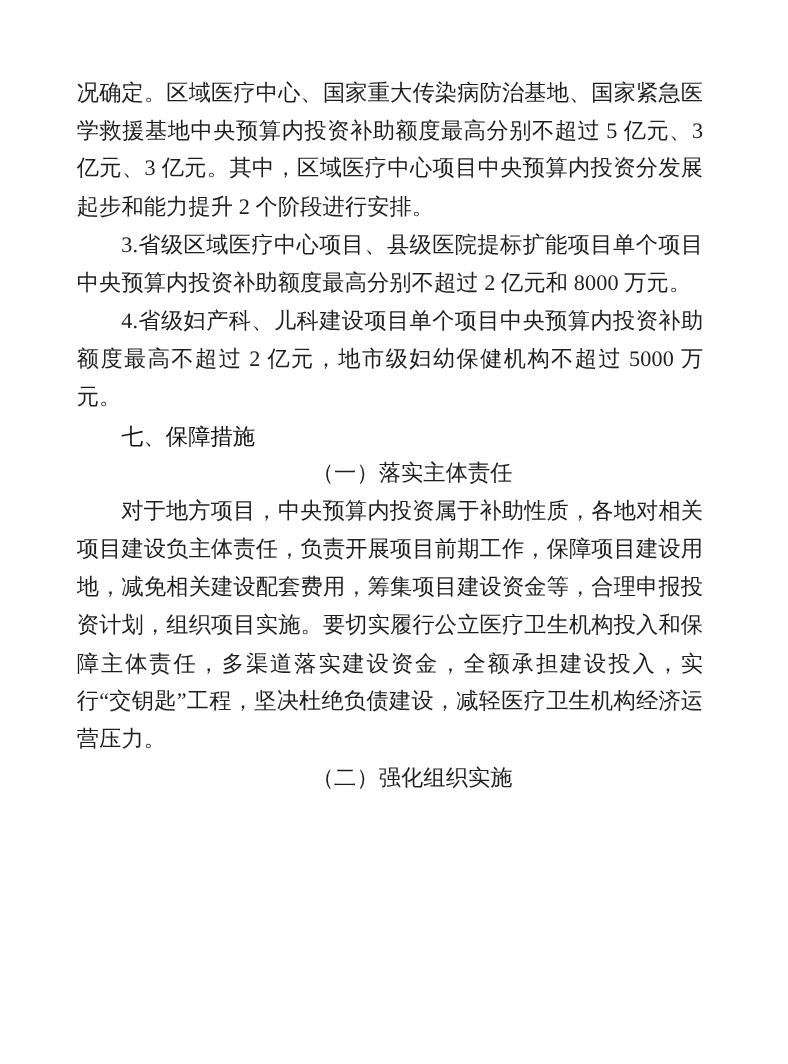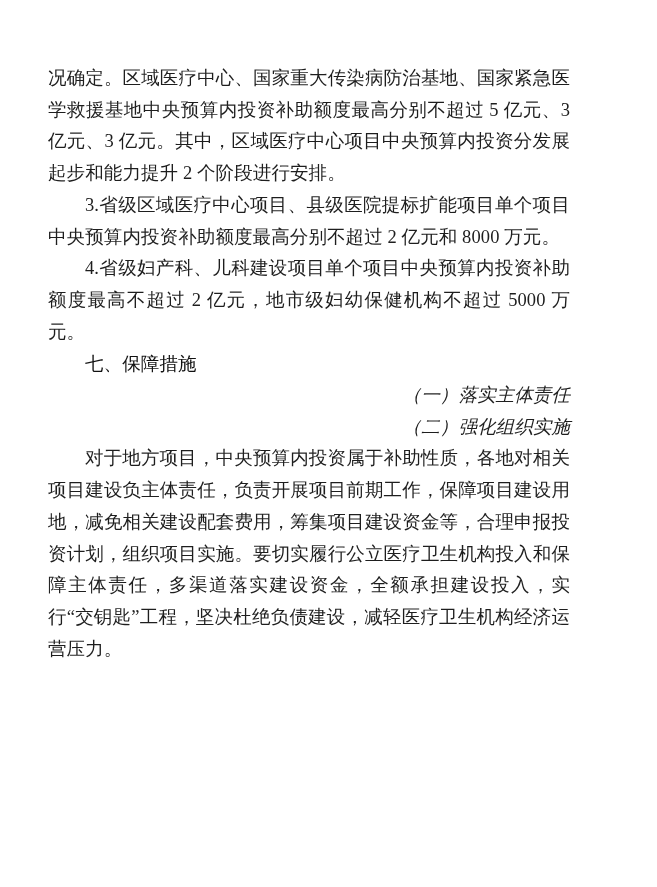--- a/index.html
+++ b/index.html
@@ -11,21 +11,21 @@
     position: relative;
     width: 657px;
     height: 887px;
     background: #ffffff;
     overflow: hidden;
     font-family: "Liberation Serif", "DejaVu Serif", serif;
     color: #1e1e1e;
   }
   .doc {
     position: absolute;
-    left: 48px;
+    left: 64px;
     top: 63px;
     width: 522px;
   }
   .para {
     margin: 0;
     font-size: 18.5px;
     line-height: 31.7px;
     text-align: justify;
     text-justify: inter-character;
     letter-spacing: 0.1px;
@@ -33,30 +33,29 @@
   .para.indent {
     text-indent: 37px;
   }
   .para.heading {
     font-family: "Liberation Sans", "DejaVu Sans", sans-serif;
     font-weight: normal;
     text-align: left;
     color: #111111;
   }
   .para.subheading {
-    font-style: italic;
-    text-align: right;
+    text-align: center;
   }
 </style>
 </head>
 <body>
 
 <div class="page">
   <div class="doc">
       <p class="para body">况确定。区域医疗中心、国家重大传染病防治基地、国家紧急医学救援基地中央预算内投资补助额度最高分别不超过 5 亿元、3 亿元、3 亿元。其中，区域医疗中心项目中央预算内投资分发展起步和能力提升 2 个阶段进行安排。</p>
       <p class="para body indent">3.省级区域医疗中心项目、县级医院提标扩能项目单个项目中央预算内投资补助额度最高分别不超过 2 亿元和 8000 万元。</p>
       <p class="para body indent">4.省级妇产科、儿科建设项目单个项目中央预算内投资补助额度最高不超过 2 亿元，地市级妇幼保健机构不超过 5000 万元。</p>
       <p class="para heading indent">七、保障措施</p>
       <p class="para subheading indent">（一）落实主体责任</p>
+      <p class="para body indent">对于地方项目，中央预算内投资属于补助性质，各地对相关项目建设负主体责任，负责开展项目前期工作，保障项目建设用地，减免相关建设配套费用，筹集项目建设资金等，合理申报投资计划，组织项目实施。要切实履行公立医疗卫生机构投入和保障主体责任，多渠道落实建设资金，全额承担建设投入，实行“交钥匙”工程，坚决杜绝负债建设，减轻医疗卫生机构经济运营压力。</p>
       <p class="para subheading indent">（二）强化组织实施</p>
-      <p class="para body indent">对于地方项目，中央预算内投资属于补助性质，各地对相关项目建设负主体责任，负责开展项目前期工作，保障项目建设用地，减免相关建设配套费用，筹集项目建设资金等，合理申报投资计划，组织项目实施。要切实履行公立医疗卫生机构投入和保障主体责任，多渠道落实建设资金，全额承担建设投入，实行“交钥匙”工程，坚决杜绝负债建设，减轻医疗卫生机构经济运营压力。</p>
     </div>
 </div>
 
 </body></html>

